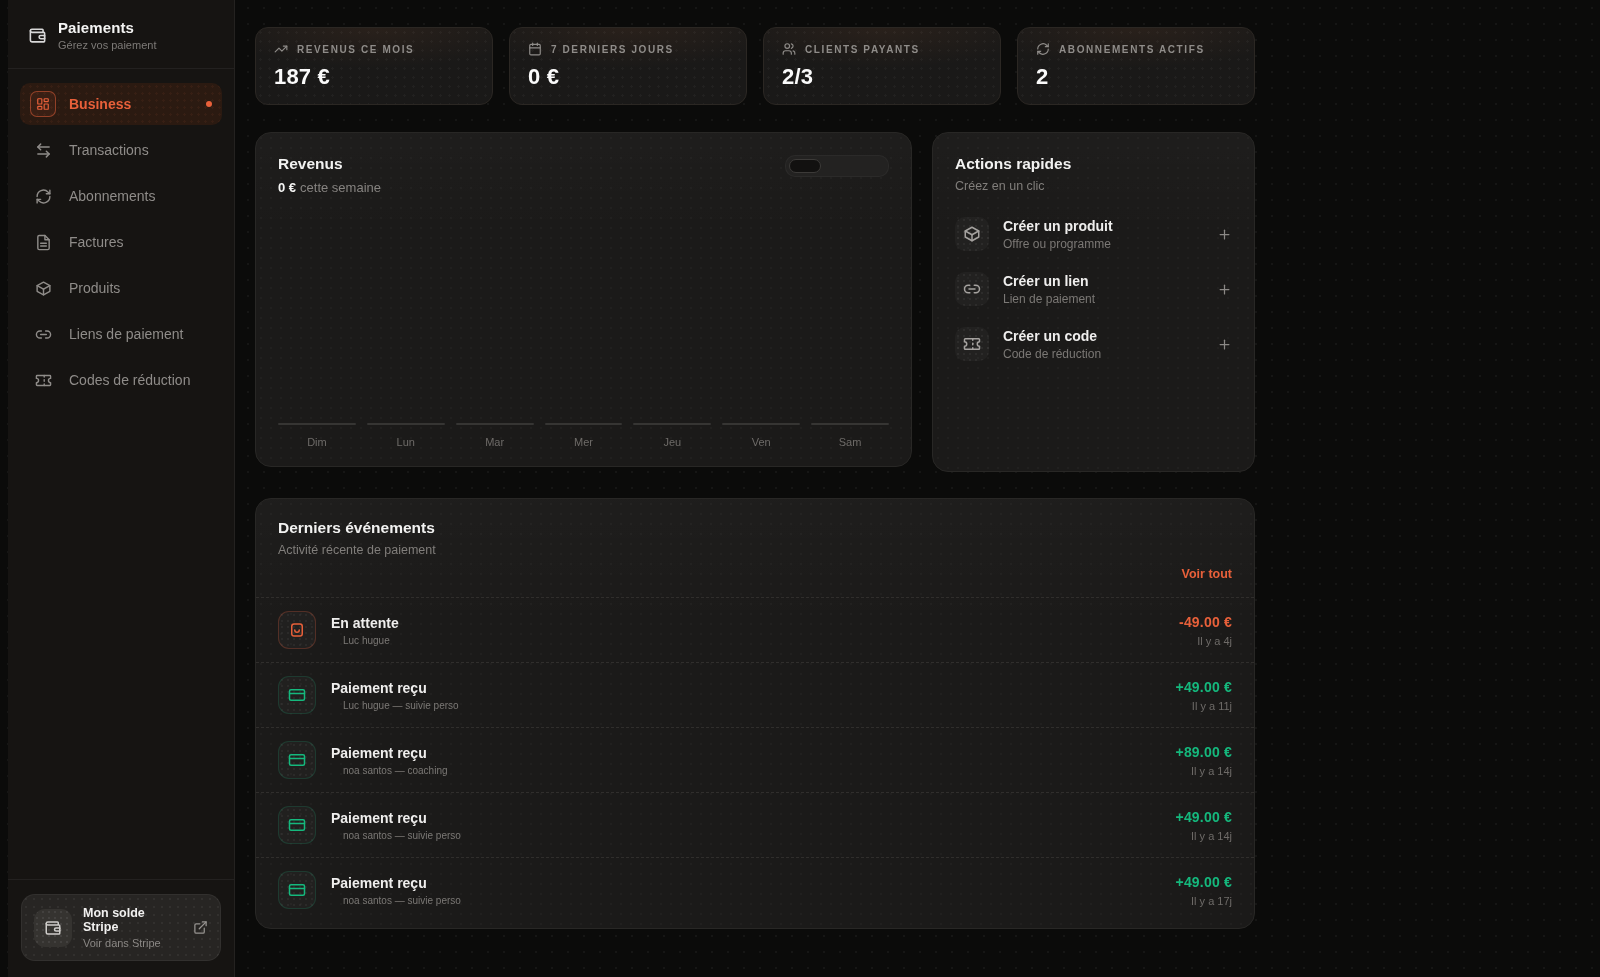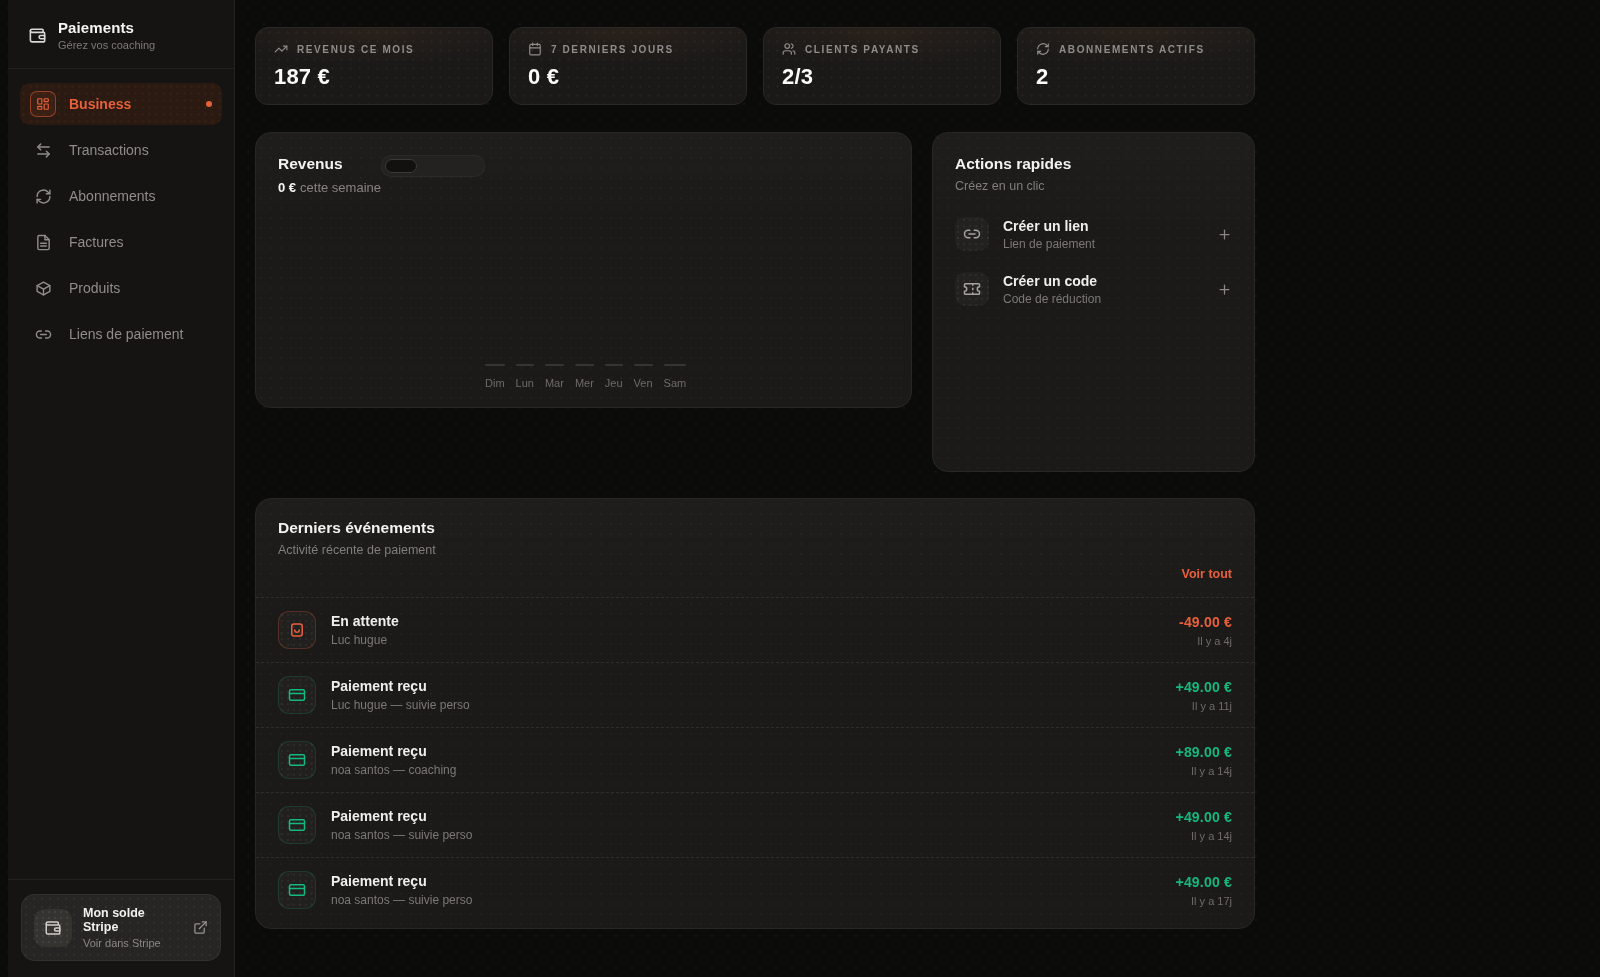--- a/index.html
+++ b/index.html
@@ -78,21 +78,21 @@
   .stat-value { font-size:22px; font-weight:800; color:#fafafa; letter-spacing:.2px; }
 
   .mid-row { display:flex; gap:20px; margin-top:27px; width:1000px; }
   .panel {
     border-radius:16px; border:1px solid #282725;
     background:
       radial-gradient(rgba(255,255,255,0.028) 1px, transparent 1.2px) 0 0 / 10px 10px,
       linear-gradient(180deg, rgba(255,255,255,0.015), transparent 30%),
       #1b1a19;
   }
-  .revenue-card { width:657px; height:276px; padding:22px 22px 16px; display:flex; flex-direction:row; }
+  .revenue-card { width:657px; height:335px; padding:22px 22px 16px; display:flex; flex-direction:column; }
   .panel-title { font-size:15.5px; font-weight:700; color:#f2f2f1; }
   .panel-sub { font-size:12.5px; color:#817e7b; margin-top:6px; }
   .rev-head { display:flex; justify-content:space-between; align-items:flex-start; }
   .rev-amount { font-size:13px; margin-top:7px; color:#868380; }
   .rev-amount b { color:#f5f5f4; font-weight:800; margin-right:4px; }
 
   .seg { display:flex; padding:3px; border-radius:10px; background:#232221; border:1px solid rgba(255,255,255,0.04); }
   .seg-tab { font-family:inherit; font-size:12px; color:#7b7875; background:transparent; border:1px solid transparent; padding:6px 15px; border-radius:8px; cursor:pointer; }
   .seg-tab.active { background:#121110; border-color:#3c3a38; color:#eeedec; font-weight:700; }
 
@@ -120,42 +120,42 @@
   .event-row { display:flex; align-items:center; gap:15px; padding:13px 22px; border-top:1px dashed #302e2c; cursor:pointer; }
   .event-icon { width:38px; height:38px; flex:none; border-radius:11px; display:grid; place-items:center;
     background:
       radial-gradient(rgba(255,255,255,0.045) 1px, transparent 1.2px) 0 0 / 6px 6px,
       rgba(255,255,255,0.028);
     border:1px solid rgba(255,255,255,0.04); }
   .event-icon svg { width:18px; height:18px; }
   .event-row.pending .event-icon { color:var(--negative); border-color:rgba(235,97,60,.25); }
   .event-row.received .event-icon { color:var(--positive); border-color:rgba(22,184,125,.18); }
   .event-title { font-size:14px; font-weight:700; color:#efeeed; }
-  .event-sub { font-size:12px; color:#7b7875; margin-top:4px; }
+  .event-sub { font-size:10px; color:#7b7875; margin-top:4px;margin-left:12px; }
   .event-right { margin-left:auto; text-align:right; }
   .amount { font-size:14px; font-weight:800; letter-spacing:.2px; }
   .event-row.received .amount { color:var(--positive); }
   .event-row.pending .amount { color:var(--negative); }
   .time { font-size:11px; color:#6e6b68; margin-top:5px; }
 </style>
 </head>
 <body>
 
 <aside class="sidebar">
   <div class="side-header">
     <span class="hicon">
         <svg viewBox="0 0 24 24" fill="none" stroke="currentColor" stroke-width="2" stroke-linecap="round" stroke-linejoin="round">
           <path d="M19 7V5a1 1 0 0 0-1-1H5a2 2 0 0 0 0 4h15a1 1 0 0 1 1 1v4"></path>
           <path d="M3 6v12a2 2 0 0 0 2 2h15a1 1 0 0 0 1-1v-4"></path>
           <path d="M21 12v4h-5a2 2 0 0 1 0-4z"></path>
         </svg>
       </span>
     <div>
       <div class="side-title">Paiements</div>
-      <div class="side-sub">Gérez vos coaching</div>
+      <div class="side-sub">Gérez vos paiement</div>
     </div>
   </div>
 
   <nav class="nav" id="nav-list">
       <div class="nav-item active">
     <span class="nav-icon">
           <svg viewBox="0 0 24 24" fill="none" stroke="currentColor" stroke-width="2" stroke-linecap="round" stroke-linejoin="round">
             <rect x="3" y="3" width="7" height="9" rx="1"></rect>
             <rect x="14" y="3" width="7" height="5" rx="1"></rect>
             <rect x="14" y="12" width="7" height="9" rx="1"></rect>
@@ -214,20 +214,32 @@
   </div>
       <div class="nav-item">
     <span class="nav-icon">
           <svg viewBox="0 0 24 24" fill="none" stroke="currentColor" stroke-width="2" stroke-linecap="round" stroke-linejoin="round">
             <path d="M9 17H7A5 5 0 0 1 7 7h2"></path>
             <path d="M15 7h2a5 5 0 0 1 0 10h-2"></path>
             <path d="M8 12h8"></path>
           </svg>
         </span>
     <span class="nav-label">Liens de paiement</span>
+
+  </div>
+      <div class="nav-item">
+    <span class="nav-icon">
+          <svg viewBox="0 0 24 24" fill="none" stroke="currentColor" stroke-width="2" stroke-linecap="round" stroke-linejoin="round">
+            <path d="M2 9a3 3 0 0 1 0 6v3a1 1 0 0 0 1 1h18a1 1 0 0 0 1-1v-3a3 3 0 0 1 0-6V6a1 1 0 0 0-1-1H3a1 1 0 0 0-1 1z"></path>
+            <path d="M13 5v2"></path>
+            <path d="M13 17v2"></path>
+            <path d="M13 11v2"></path>
+          </svg>
+        </span>
+    <span class="nav-label">Codes de réduction</span>
 
   </div>
     </nav>
 
   <div class="side-spacer"></div>
 
   <div class="side-footer">
     <div class="balance-card">
       <span class="balance-icon">
           <svg viewBox="0 0 24 24" fill="none" stroke="currentColor" stroke-width="2" stroke-linecap="round" stroke-linejoin="round">
@@ -357,20 +369,39 @@
         </div>
     </section>
 
     <section class="panel actions-card">
       <div class="panel-title">Actions rapides</div>
       <div class="panel-sub">Créez en un clic</div>
       <div class="actions-list" id="actions-list">
           <div class="action-row">
     <span class="action-icon">
               <svg viewBox="0 0 24 24" fill="none" stroke="currentColor" stroke-width="2" stroke-linecap="round" stroke-linejoin="round">
+                <path d="m21 8-9-5-9 5v8l9 5 9-5z"></path>
+                <path d="m3 8 9 5 9-5"></path>
+                <path d="M12 13v8"></path>
+              </svg>
+            </span>
+    <div>
+      <div class="action-title">Créer un produit</div>
+      <div class="action-sub">Offre ou programme</div>
+    </div>
+    <span class="action-plus">
+              <svg viewBox="0 0 24 24" fill="none" stroke="currentColor" stroke-width="2" stroke-linecap="round" stroke-linejoin="round">
+                <path d="M5 12h14"></path>
+                <path d="M12 5v14"></path>
+              </svg>
+            </span>
+  </div>
+          <div class="action-row">
+    <span class="action-icon">
+              <svg viewBox="0 0 24 24" fill="none" stroke="currentColor" stroke-width="2" stroke-linecap="round" stroke-linejoin="round">
                 <path d="M9 17H7A5 5 0 0 1 7 7h2"></path>
                 <path d="M15 7h2a5 5 0 0 1 0 10h-2"></path>
                 <path d="M8 12h8"></path>
               </svg>
             </span>
     <div>
       <div class="action-title">Créer un lien</div>
       <div class="action-sub">Lien de paiement</div>
     </div>
     <span class="action-plus">

